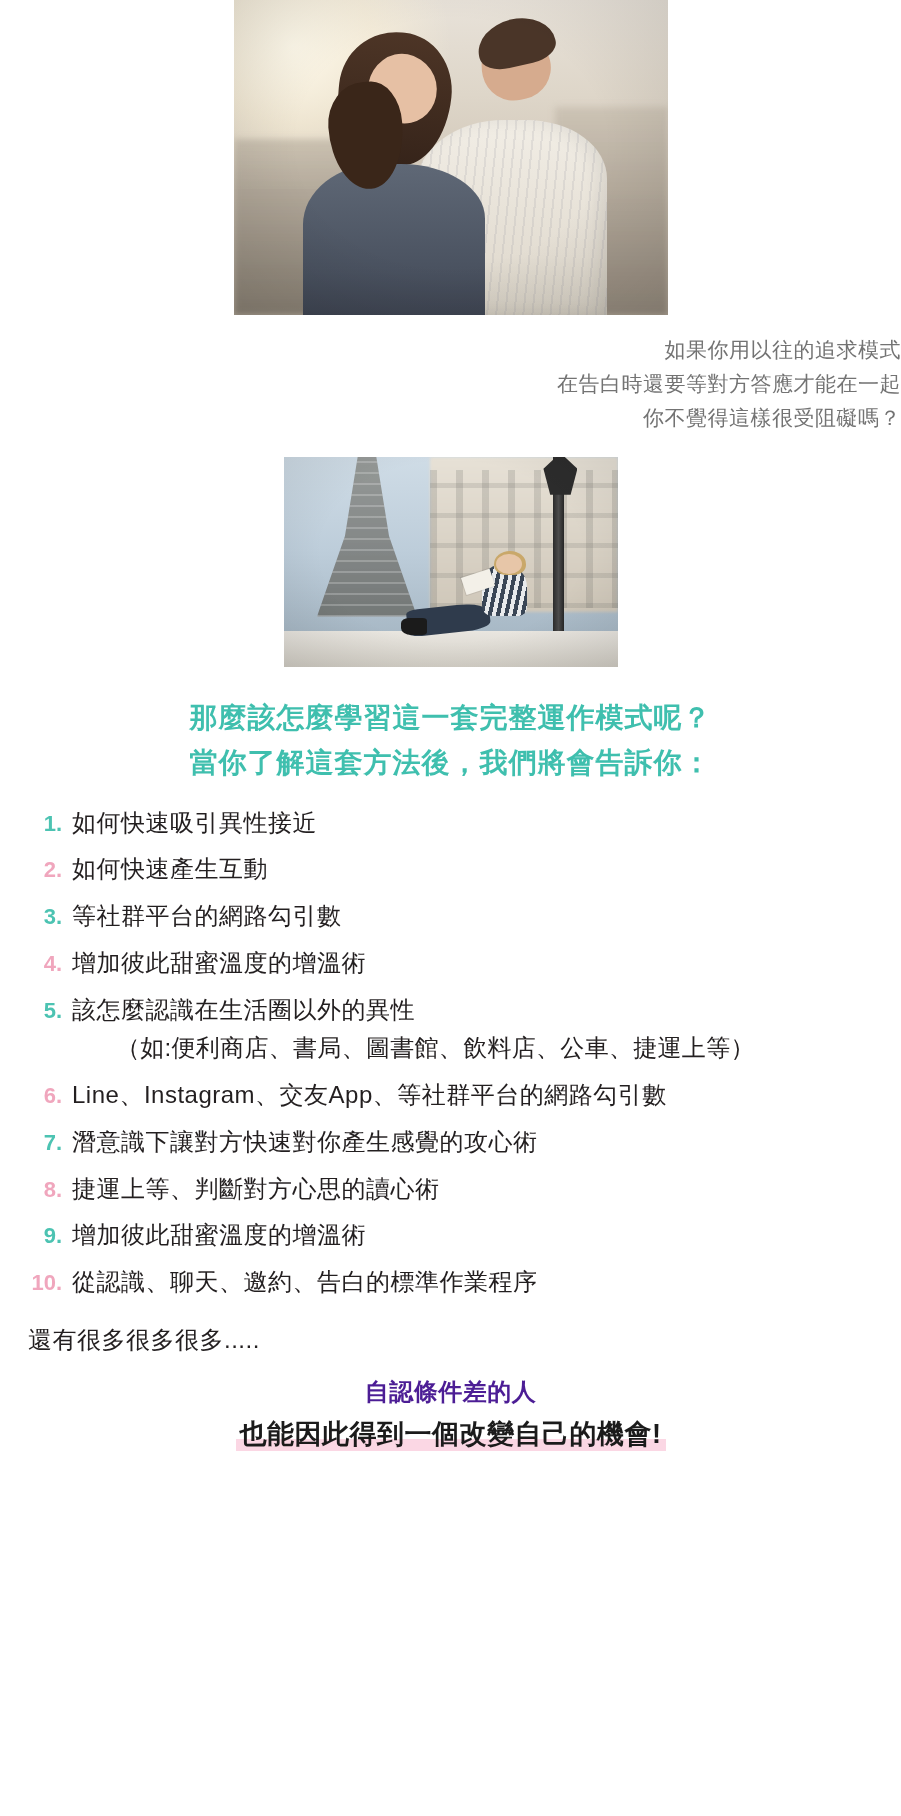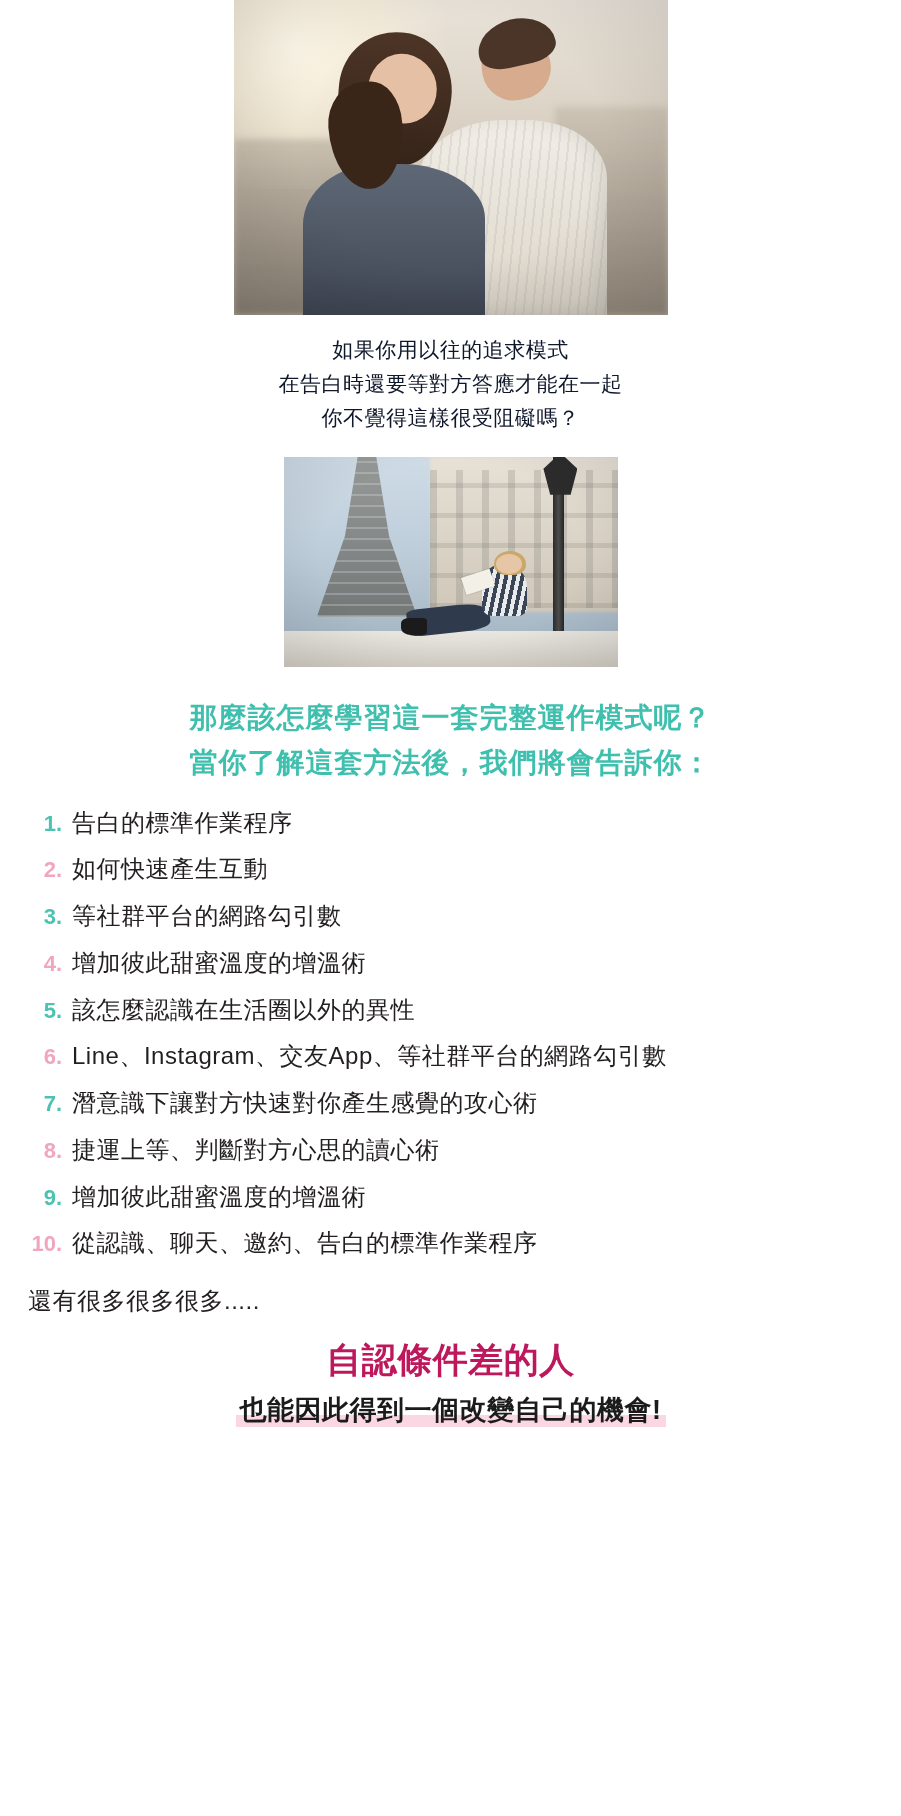--- a/index.html
+++ b/index.html
@@ -144,25 +144,25 @@
     border-radius: 50% 40% 48% 52% / 40% 40% 60% 60%;
     transform: rotate(-4deg);
   }
   .photo-1 .vignette {
     position: absolute; inset: 0;
     background: radial-gradient(ellipse at 50% 45%, rgba(0,0,0,0) 50%, rgba(0,0,0,0.12) 100%);
   }
 
   
   .para {
-    text-align: center;
+    text-align: right;
     margin-top: 18px;
     font-size: 21px;
     line-height: 1.62;
-    color: #0f172a;
+    color: #737373;
     letter-spacing: 0.5px;
   }
   .para div { margin: 0; }
 
   
   .headline-wrap {
     text-align: center;
     margin-top: 28px;
   }
   .headline-1 {
@@ -382,24 +382,24 @@
   .tail {
     margin: 26px 0 0 28px;
     font-size: 24px;
     letter-spacing: 0.5px;
   }
   .closing {
     text-align: center;
     margin-top: 20px;
   }
   .closing .line1 {
-    font-size: 35px;
+    font-size: 24px;
     font-weight: 800;
     letter-spacing: 0.5px;
-    color: #be185d;
+    color: #4c1d95;
   }
   .closing .line2 {
     display: inline-block;
     position: relative;
     font-size: 27px;
     font-weight: 800;
     letter-spacing: 0.5px;
     color: #1b1b1b;
     margin-top: 8px;
     padding: 0 4px;
@@ -463,38 +463,39 @@
   </div>
 
   <div class="teal-block">
     <div>那麼該怎麼學習這一套完整運作模式呢？</div>
     <div>當你了解這套方法後，我們將會告訴你：</div>
   </div>
 
   <ul class="list" id="benefit-list">
       <li>
         <span class="num teal">1.</span>
-        <span class="txt">告白的標準作業程序</span>
+        <span class="txt">如何快速吸引異性接近</span>
       </li>
       <li>
         <span class="num pink">2.</span>
         <span class="txt">如何快速產生互動</span>
       </li>
       <li>
         <span class="num teal">3.</span>
         <span class="txt">等社群平台的網路勾引數</span>
       </li>
       <li>
         <span class="num pink">4.</span>
         <span class="txt">增加彼此甜蜜溫度的增溫術</span>
       </li>
       <li>
         <span class="num teal">5.</span>
         <span class="txt">該怎麼認識在生活圈以外的異性</span>
       </li>
+      <li class="sub-note" style="display: block;">（如:便利商店、書局、圖書館、飲料店、公車、捷運上等）</li>
       <li>
         <span class="num pink">6.</span>
         <span class="txt">Line、Instagram、交友App、等社群平台的網路勾引數</span>
       </li>
       <li>
         <span class="num teal">7.</span>
         <span class="txt">潛意識下讓對方快速對你產生感覺的攻心術</span>
       </li>
       <li>
         <span class="num pink">8.</span>

